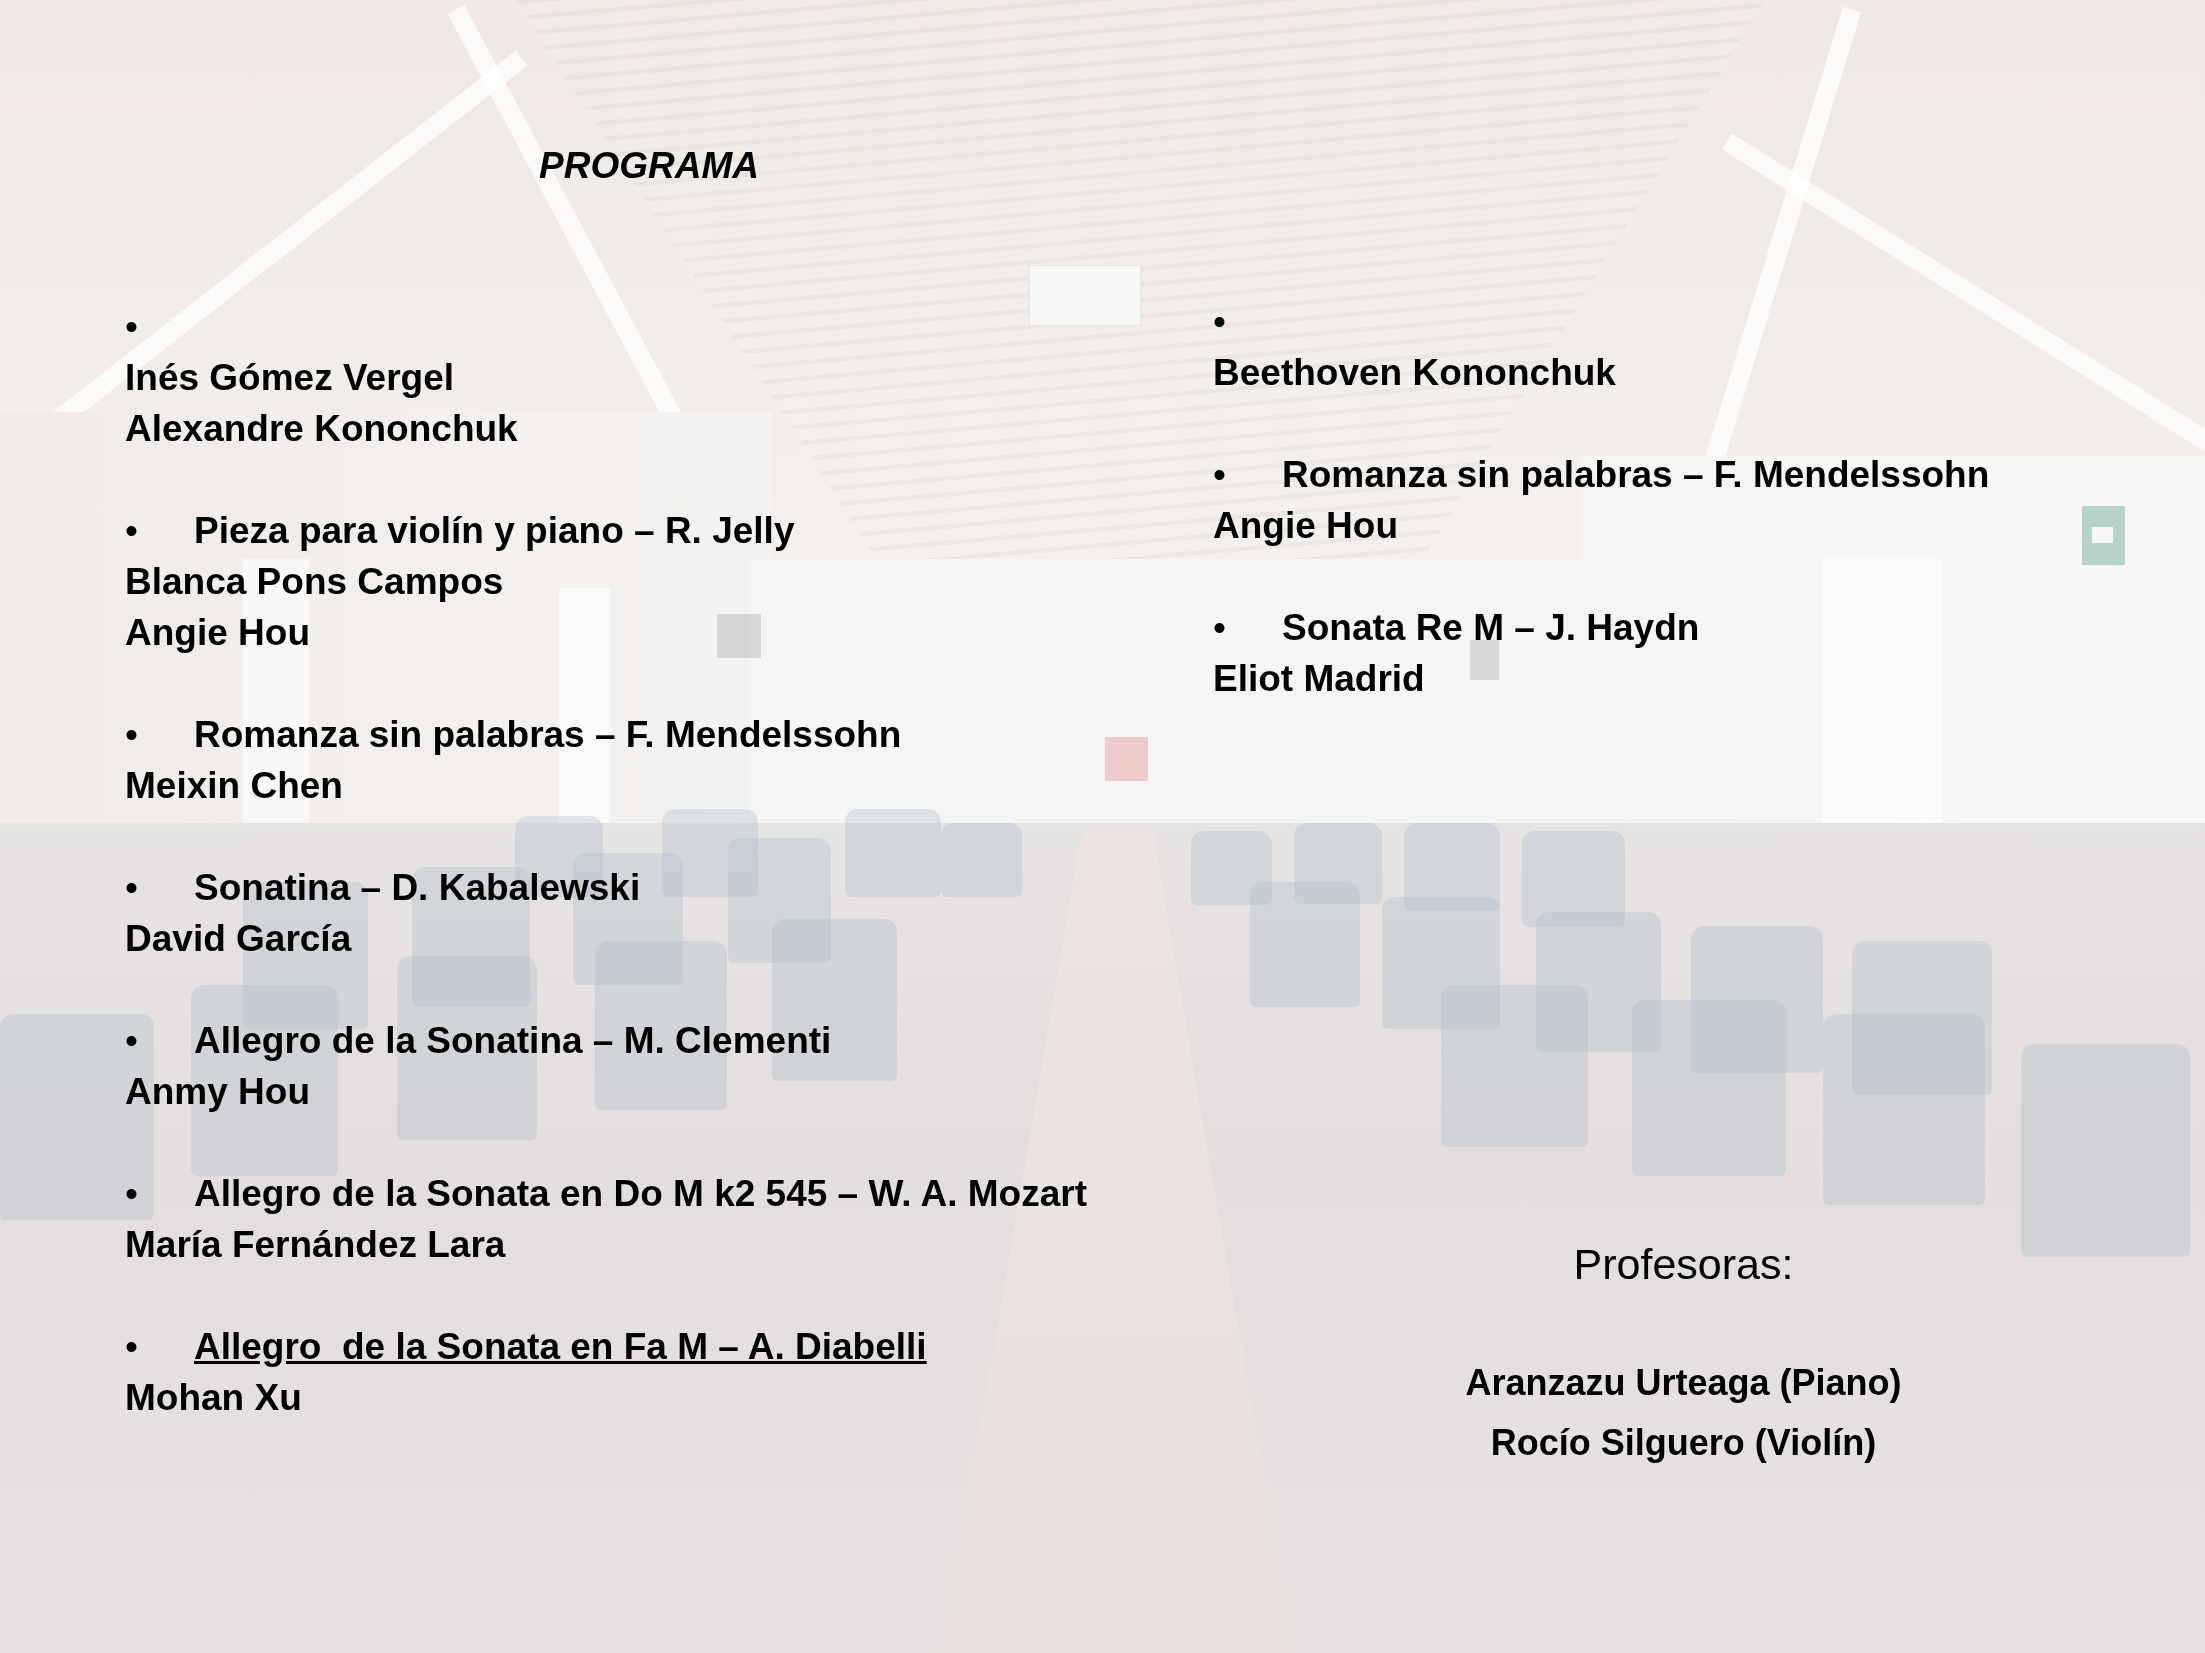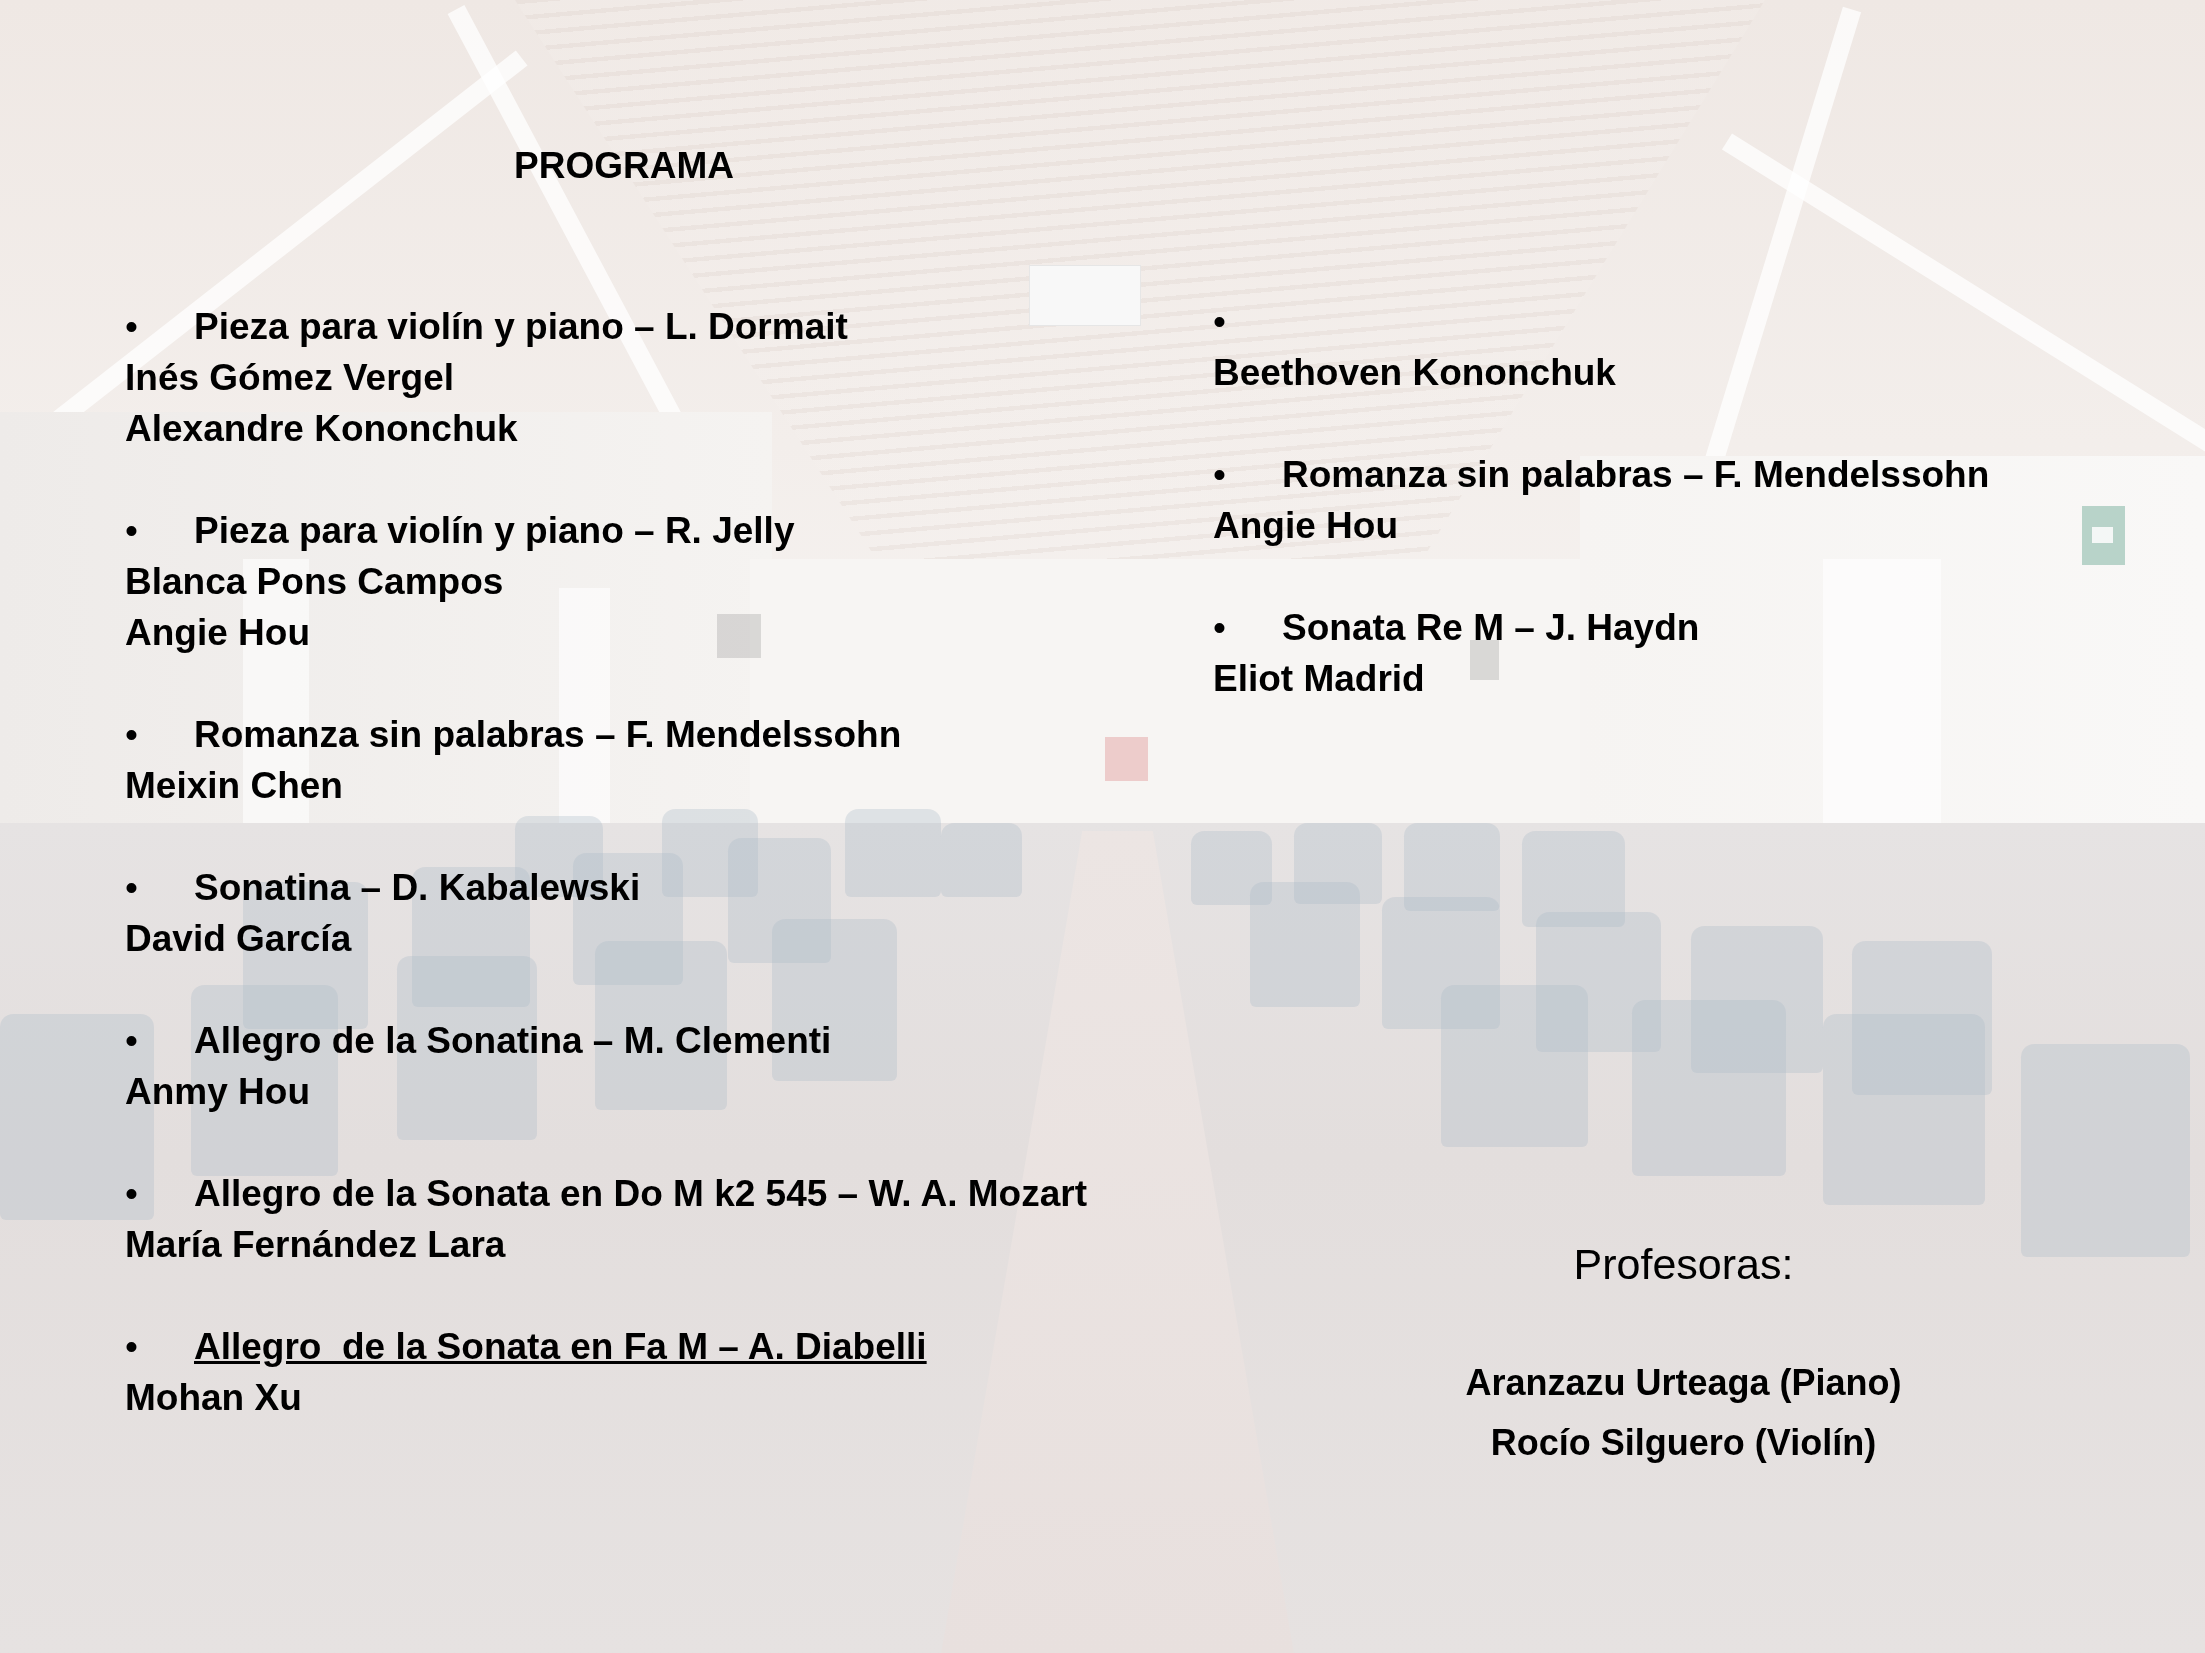--- a/index.html
+++ b/index.html
@@ -64,22 +64,22 @@
   }
   .bg .speaker {
     position: absolute; background: rgba(140,140,140,0.28);
   }
   .bg .door {
     position: absolute; background: rgba(255,255,255,0.6);
   }
 
   
   .title {
-    position: absolute; left: 514px; top: 147px;
-    font-size: 37px; font-weight: bold; letter-spacing: 0px; line-height: 1;
+    position: absolute; left: 539px; top: 147px;
+    font-size: 37px; font-weight: bold; letter-spacing: 0px; line-height: 1; font-style: italic;
   }
   .col { position: absolute; }
   .col-left { left: 125px; top: 301px; width: 1066px; }
   .col-right { left: 1213px; top: 296px; width: 978px; }
   .piece { margin-bottom: 51px; }
   .piece-title {
     display: flex; align-items: baseline;
     font-size: 37px; font-weight: bold; line-height: 51px; white-space: nowrap;
   }
   .bullet { width: 69px; flex: 0 0 69px; font-weight: normal; }
@@ -143,21 +143,20 @@
   <div class="chair" style="left:1823px;top:1014px;width:162px;height:191px;"></div>
   <div class="chair" style="left:2021px;top:1044px;width:169px;height:213px;"></div>
 </div>
 
 <div class="title">PROGRAMA</div>
 
 <div class="col col-left">
   <div class="piece">
     <div class="piece-title">
       <span class="bullet">•</span>
-      <span>Pieza para violín y piano – L. Dormait</span>
     </div>
     <div class="performer">Inés Gómez Vergel</div>
     <div class="performer">Alexandre Kononchuk</div>
   </div>
   <div class="piece">
     <div class="piece-title">
       <span class="bullet">•</span>
       <span>Pieza para violín y piano – R. Jelly</span>
     </div>
     <div class="performer">Blanca Pons Campos</div>

